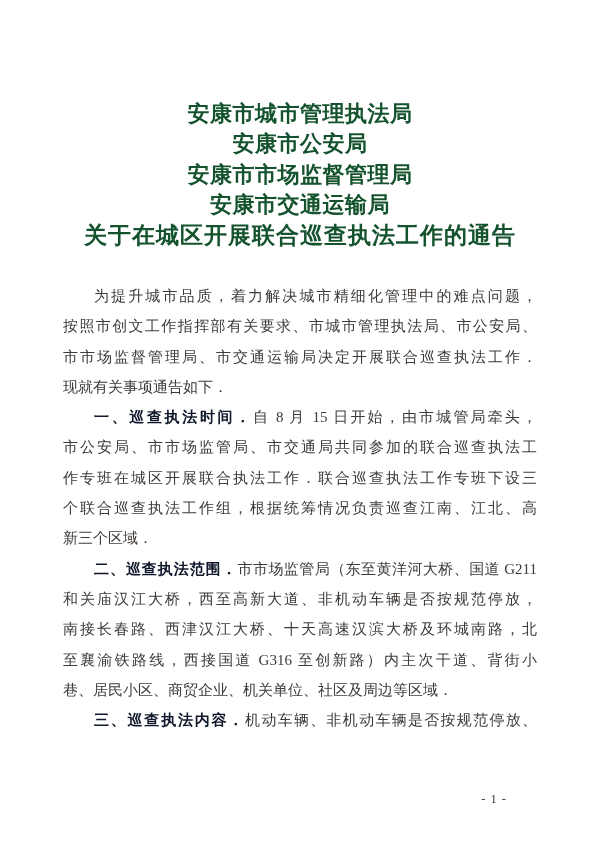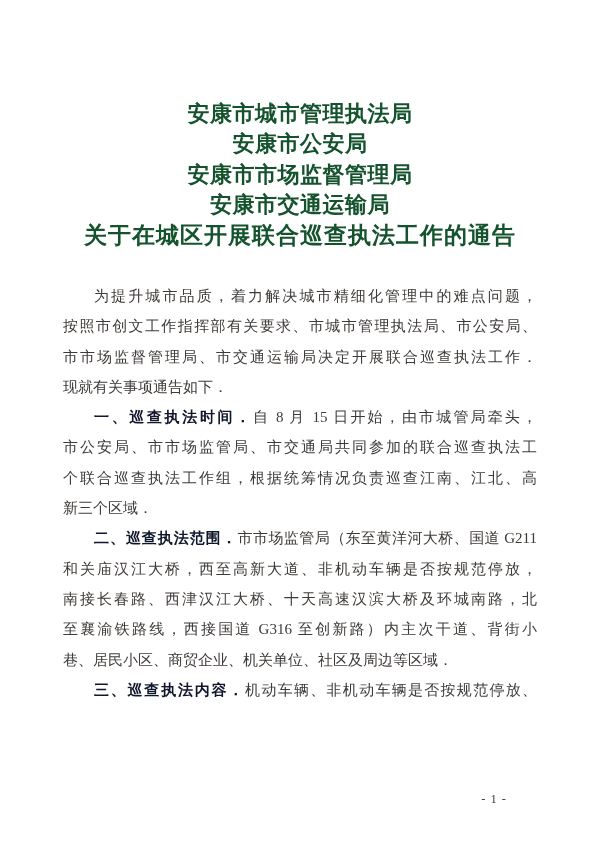--- a/index.html
+++ b/index.html
@@ -76,20 +76,21 @@
 
   <div class="doc-body">
 
     <div class="line just indent">为提升城市品质，着力解决城市精细化管理中的难点问题，</div>
     <div class="line just">按照市创文工作指挥部有关要求、市城市管理执法局、市公安局、</div>
     <div class="line just">市市场监督管理局、市交通运输局决定开展联合巡查执法工作．</div>
     <div class="line end">现就有关事项通告如下．</div>
 
     <div class="line just indent"><span class="hd">一、巡查执法时间．</span><span>自 8 月 15 日开始，由市城管局牵头，</span></div>
     <div class="line just">市公安局、市市场监管局、市交通局共同参加的联合巡查执法工</div>
+    <div class="line just">作专班在城区开展联合执法工作．联合巡查执法工作专班下设三</div>
     <div class="line just">个联合巡查执法工作组，根据统筹情况负责巡查江南、江北、高</div>
     <div class="line end">新三个区域．</div>
 
     <div class="line just indent"><span class="hd">二、巡查执法范围．</span><span>市市场监管局（东至黄洋河大桥、国道 G211</span></div>
     <div class="line just">和关庙汉江大桥，西至高新大道、非机动车辆是否按规范停放，</div>
     <div class="line just">南接长春路、西津汉江大桥、十天高速汉滨大桥及环城南路，北</div>
     <div class="line just">至襄渝铁路线，西接国道 G316 至创新路）内主次干道、背街小</div>
     <div class="line end">巷、居民小区、商贸企业、机关单位、社区及周边等区域．</div>
 
     <div class="line just indent"><span class="hd">三、巡查执法内容．</span><span>机动车辆、非机动车辆是否按规范停放、</span></div>

